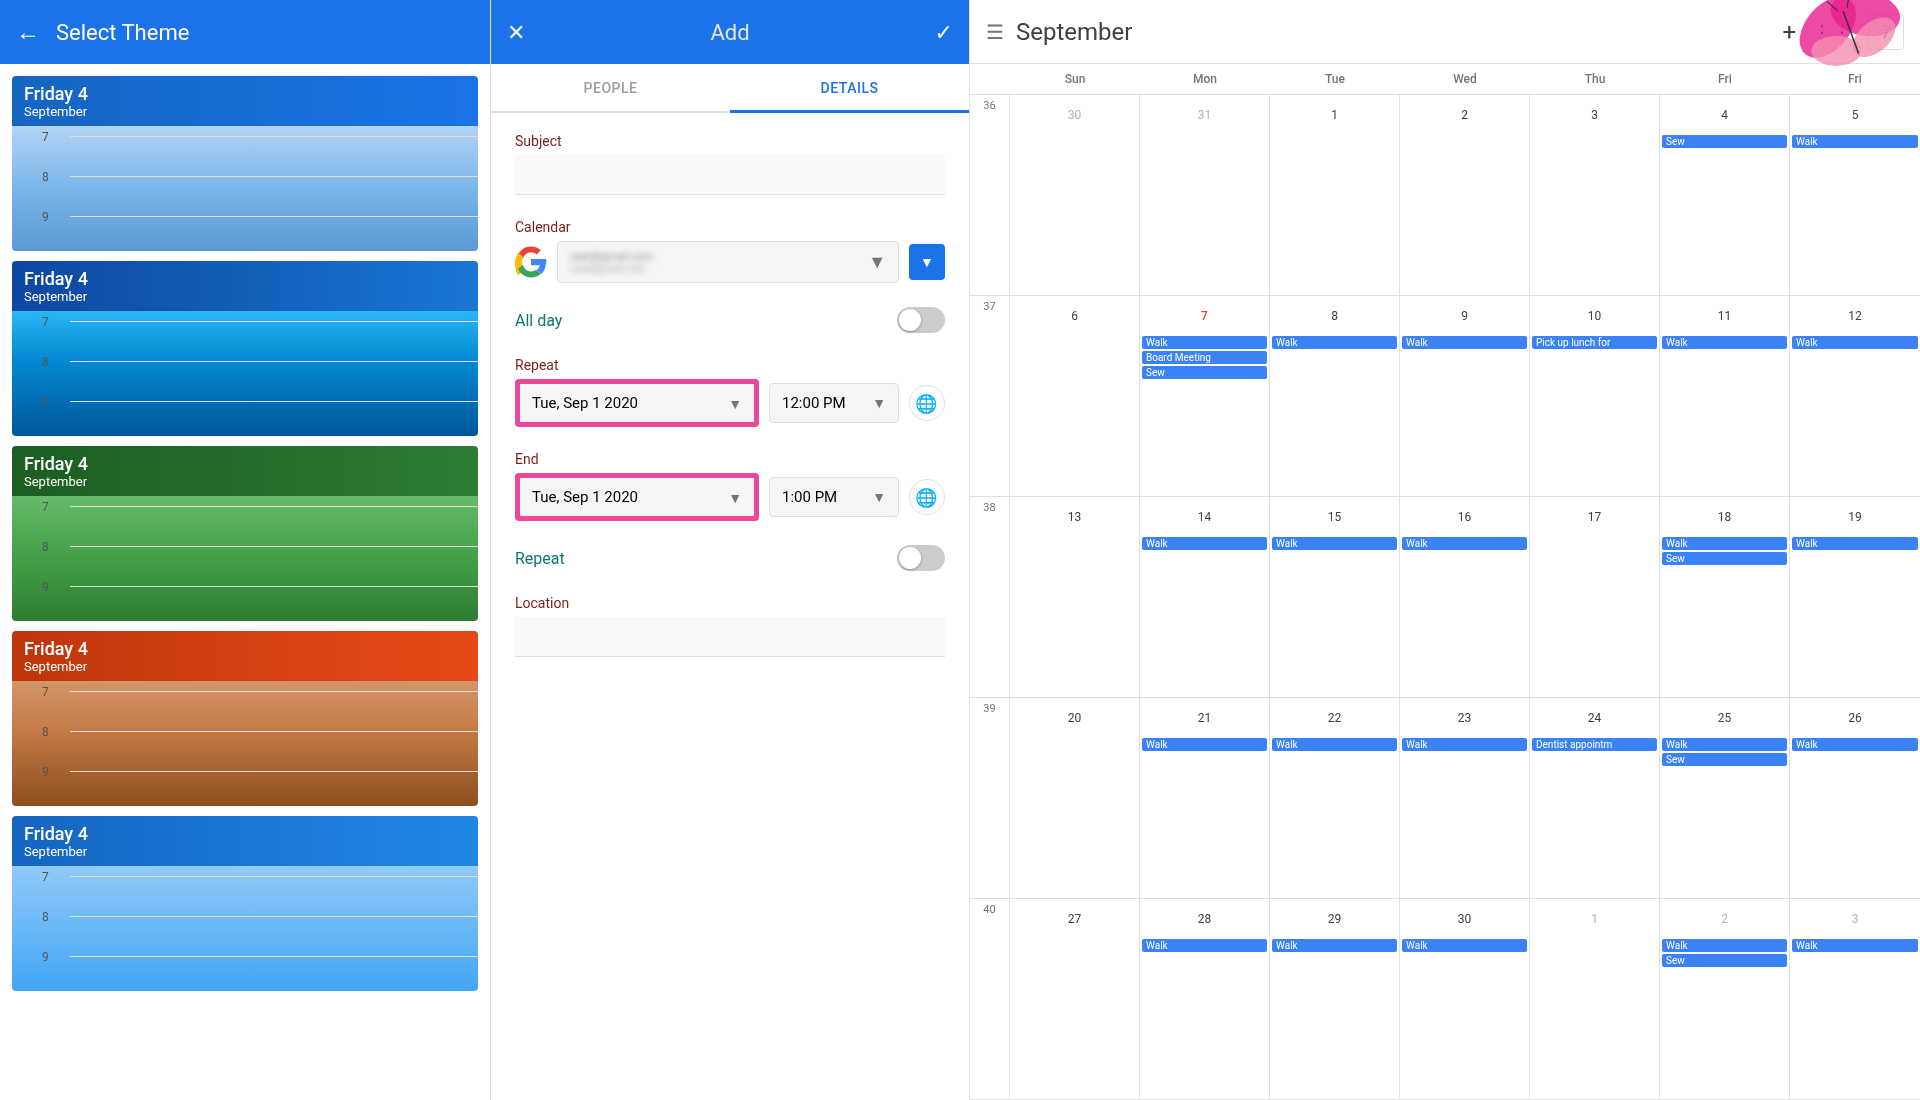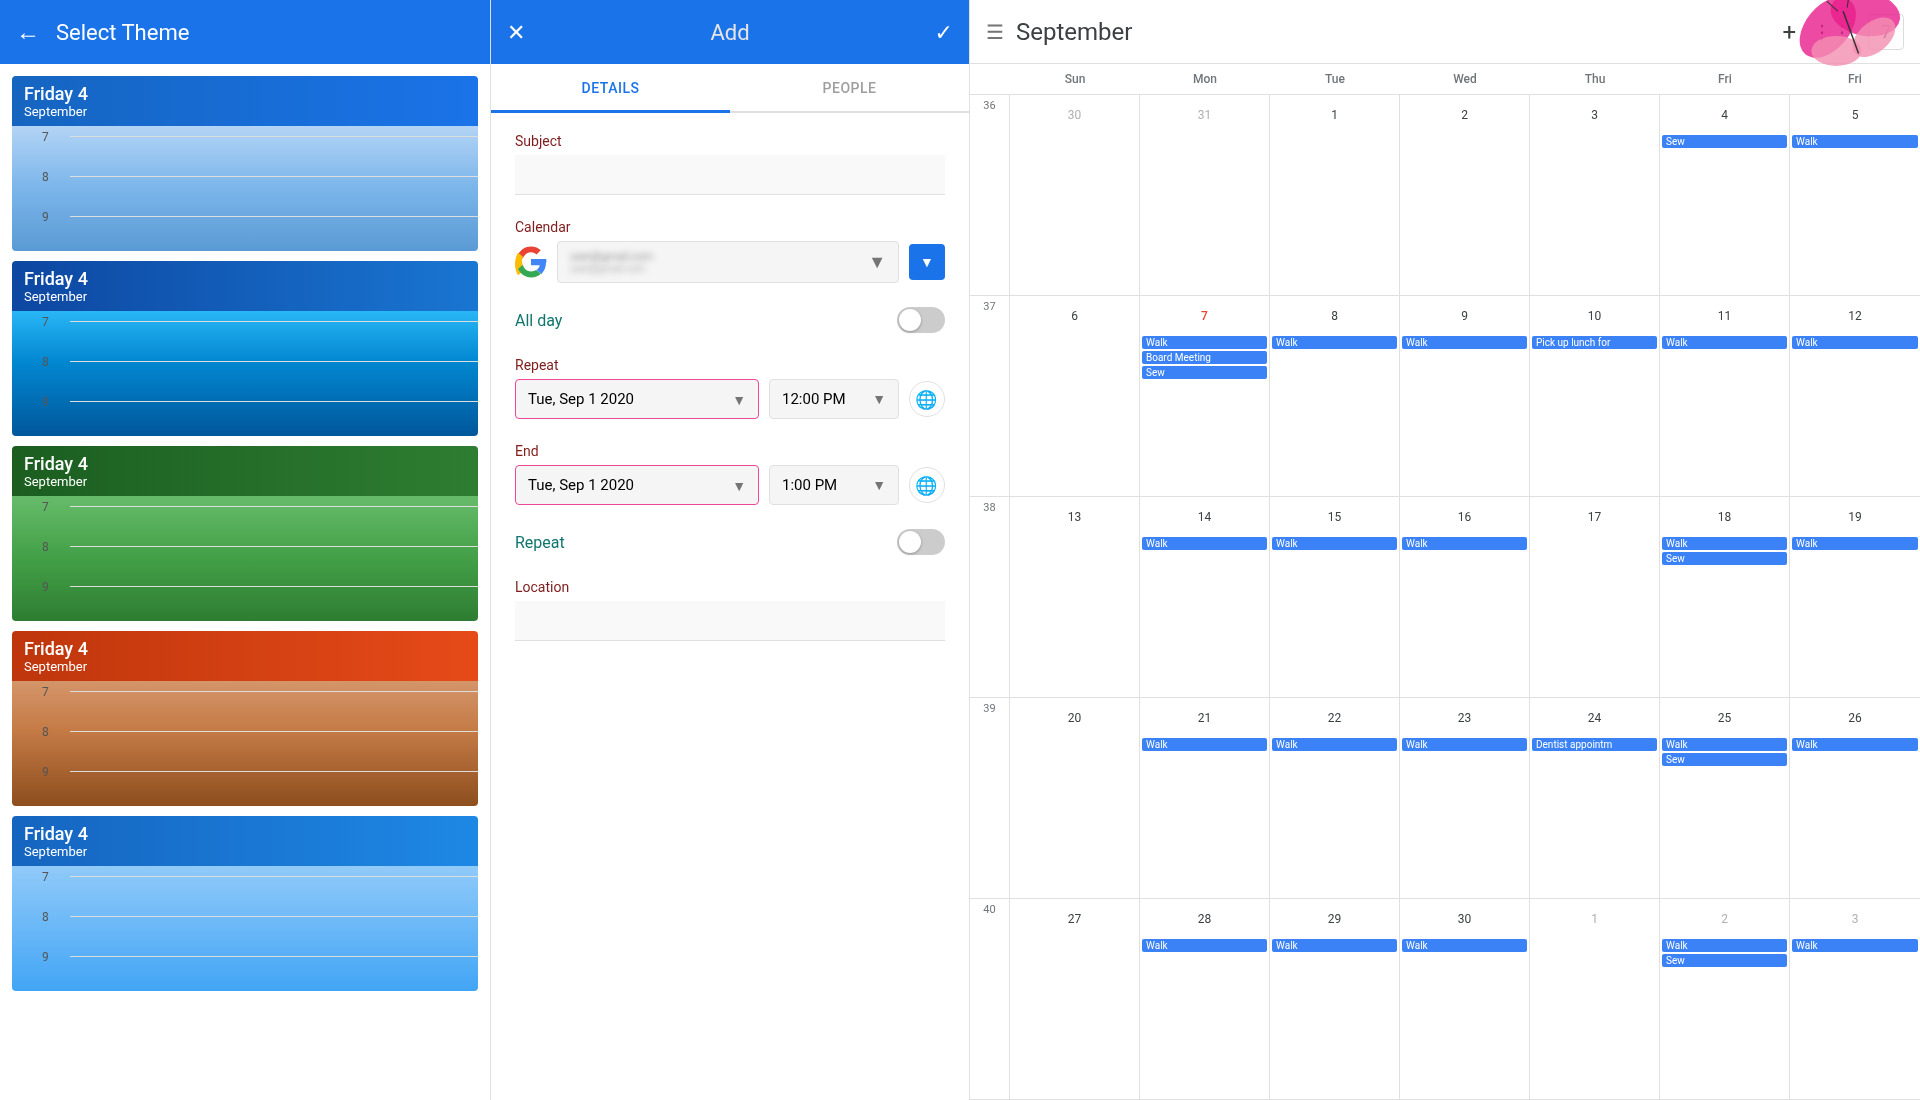--- a/index.html
+++ b/index.html
@@ -240,21 +240,21 @@
       left: 2px;
       box-shadow: 0 1px 3px rgba(0,0,0,0.3);
     }
     .datetime-row {
       display: flex;
       align-items: center;
       gap: 10px;
     }
     .date-select {
       flex: 1;
-      border: 1px solid #ec4899;
+      border: 5px solid #ec4899;
       border-radius: 4px;
       padding: 10px 12px;
       background: #f5f5f5;
       font-size: 15px;
       display: flex;
       align-items: flex-end;
       justify-content: space-between;
       cursor: pointer;
     }
     .time-select {
@@ -550,22 +550,22 @@
     </div>
 </div>
 
 <div class="middle-panel">
   <div class="middle-header">
     <span class="middle-header-icon">✕</span>
     <span class="middle-header-title">Add</span>
     <span class="middle-header-icon">✓</span>
   </div>
   <div class="middle-tabs">
+    <div class="tab-item inactive">PEOPLE</div>
     <div class="tab-item active">DETAILS</div>
-    <div class="tab-item inactive">PEOPLE</div>
   </div>
   <div class="middle-content">
 
     <div class="form-field">
       <span class="form-label">Subject</span>
       <input class="form-input" type="text" style="border-top: none; border-right: none; border-left: none; border-image: initial; border-bottom: 1px solid rgb(224, 224, 224); background: rgb(249, 249, 249); padding: 8px; font-size: 16px; outline: none;">
     </div>
 
     <div class="form-field">
       <span class="form-label">Calendar</span>

